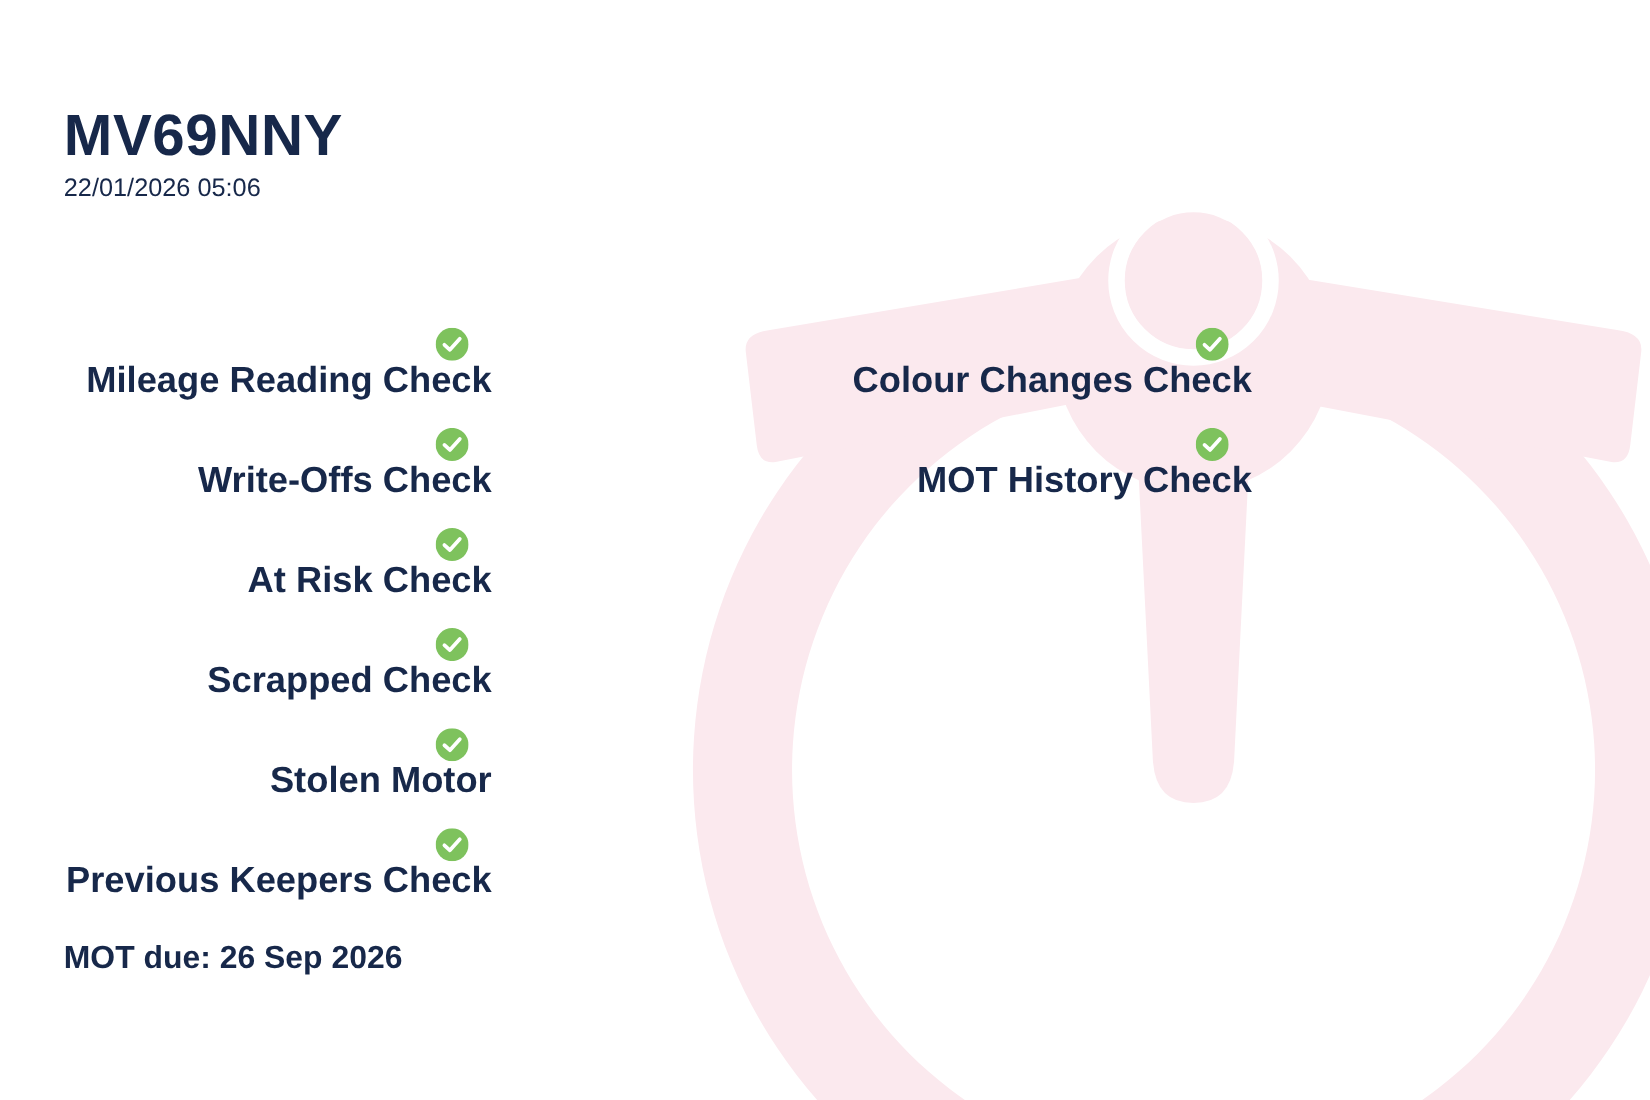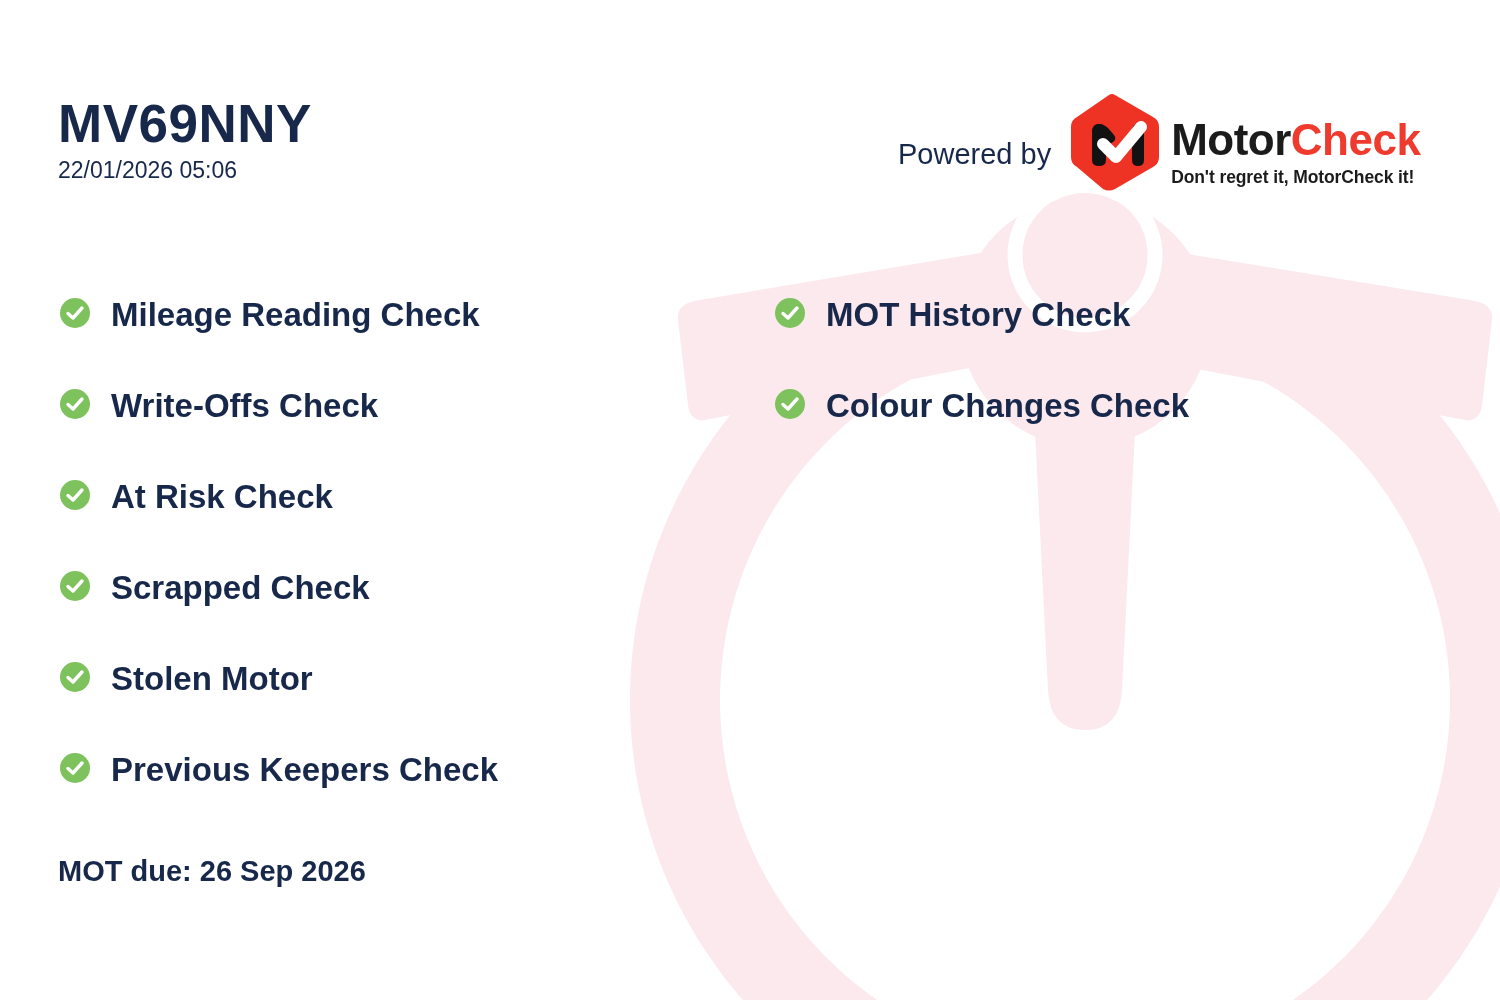--- a/index.html
+++ b/index.html
@@ -117,22 +117,23 @@
   }
   .col {
     position: absolute;
     top: 0;
   }
   #col-left  { left: 60px; }
   #col-right { left: 775px; }
 
   .check-row {
     display: flex;
-    align-items: flex-start;
+    align-items: flex-end;
     height: 91px;
+    flex-direction: column;
   }
   .check-icon {
     width: 30px;
     height: 30px;
     flex: none;
     margin-right: 21px;
   }
   .check-label {
     font-size: 33px;
     font-weight: 700;
@@ -182,104 +183,82 @@
 
     <circle cx="1085" cy="255" r="70" fill="none" stroke="#ffffff" stroke-width="15"></circle>
     <circle cx="1085" cy="255" r="62" fill="#fbe9ee"></circle>
   </svg>
 
   <div id="header">
     <div id="plate">MV69NNY</div>
     <div id="timestamp">22/01/2026 05:06</div>
   </div>
 
-  <div id="brandbar">
-    <span id="powered-by">Powered by</span>
-
-    <svg id="logo-mark" viewBox="0 0 96 100">
-      <path d="M48 3 L86 25 Q92 28 92 35 L92 65 Q92 72 86 75 L48 97 Q42 100 36 97
-               L10 75 Q4 72 4 65 L4 35 Q4 28 10 25 L42 3 Q45 1 48 3 Z" fill="#ee3224"></path>
-
-      <path d="M25 40 Q25 32 32 32 Q39 32 39 40 L39 68 Q39 74 32 74 Q25 74 25 68 Z" fill="#121212"></path>
-      <path d="M27 34 Q33 29 41 36 L47 43 Q50 47 46 50 Q42 53 39 49 L31 40 Z" fill="#121212"></path>
-
-      <path d="M65 40 Q65 32 71 32 Q77 32 77 40 L77 68 Q77 74 71 74 Q65 74 65 68 Z" fill="#121212"></path>
-
-      <path d="M36 52 L49 65 L74 35" fill="none" stroke="#ffffff" stroke-width="12" stroke-linecap="round" stroke-linejoin="round"></path>
-    </svg>
-
-    <div id="logo-text">
-      <div id="wordmark">
-        <span class="motor">Motor</span><span class="check">Check</span>
-      </div>
-      <div id="tagline">Don't regret it, MotorCheck it!</div>
+
+  <div id="checks">
+
+    <div class="col" id="col-left">
+      <div class="check-row">
+        <svg class="check-icon" viewBox="0 0 30 30">
+          <circle cx="15" cy="15" r="15" fill="#7ec25d"></circle>
+          <path d="M8 15.5 L13 20 L22 10" fill="none" stroke="#ffffff" stroke-width="3.4" stroke-linecap="round" stroke-linejoin="round"></path>
+        </svg>
+        <span class="check-label">Mileage Reading Check</span>
+      </div>
+      <div class="check-row">
+        <svg class="check-icon" viewBox="0 0 30 30">
+          <circle cx="15" cy="15" r="15" fill="#7ec25d"></circle>
+          <path d="M8 15.5 L13 20 L22 10" fill="none" stroke="#ffffff" stroke-width="3.4" stroke-linecap="round" stroke-linejoin="round"></path>
+        </svg>
+        <span class="check-label">Write-Offs Check</span>
+      </div>
+      <div class="check-row">
+        <svg class="check-icon" viewBox="0 0 30 30">
+          <circle cx="15" cy="15" r="15" fill="#7ec25d"></circle>
+          <path d="M8 15.5 L13 20 L22 10" fill="none" stroke="#ffffff" stroke-width="3.4" stroke-linecap="round" stroke-linejoin="round"></path>
+        </svg>
+        <span class="check-label">At Risk Check</span>
+      </div>
+      <div class="check-row">
+        <svg class="check-icon" viewBox="0 0 30 30">
+          <circle cx="15" cy="15" r="15" fill="#7ec25d"></circle>
+          <path d="M8 15.5 L13 20 L22 10" fill="none" stroke="#ffffff" stroke-width="3.4" stroke-linecap="round" stroke-linejoin="round"></path>
+        </svg>
+        <span class="check-label">Scrapped Check</span>
+      </div>
+      <div class="check-row">
+        <svg class="check-icon" viewBox="0 0 30 30">
+          <circle cx="15" cy="15" r="15" fill="#7ec25d"></circle>
+          <path d="M8 15.5 L13 20 L22 10" fill="none" stroke="#ffffff" stroke-width="3.4" stroke-linecap="round" stroke-linejoin="round"></path>
+        </svg>
+        <span class="check-label">Stolen Motor</span>
+      </div>
+      <div class="check-row">
+        <svg class="check-icon" viewBox="0 0 30 30">
+          <circle cx="15" cy="15" r="15" fill="#7ec25d"></circle>
+          <path d="M8 15.5 L13 20 L22 10" fill="none" stroke="#ffffff" stroke-width="3.4" stroke-linecap="round" stroke-linejoin="round"></path>
+        </svg>
+        <span class="check-label">Previous Keepers Check</span>
+      </div>
     </div>
+
+    <div class="col" id="col-right">
+      <div class="check-row">
+        <svg class="check-icon" viewBox="0 0 30 30">
+          <circle cx="15" cy="15" r="15" fill="#7ec25d"></circle>
+          <path d="M8 15.5 L13 20 L22 10" fill="none" stroke="#ffffff" stroke-width="3.4" stroke-linecap="round" stroke-linejoin="round"></path>
+        </svg>
+        <span class="check-label">Colour Changes Check</span>
+      </div>
+      <div class="check-row">
+        <svg class="check-icon" viewBox="0 0 30 30">
+          <circle cx="15" cy="15" r="15" fill="#7ec25d"></circle>
+          <path d="M8 15.5 L13 20 L22 10" fill="none" stroke="#ffffff" stroke-width="3.4" stroke-linecap="round" stroke-linejoin="round"></path>
+        </svg>
+        <span class="check-label">MOT History Check</span>
+      </div>
+    </div>
+
   </div>
 
-  <div id="checks">
-
-    <div class="col" id="col-left">
-      <div class="check-row">
-        <svg class="check-icon" viewBox="0 0 30 30">
-          <circle cx="15" cy="15" r="15" fill="#7ec25d"></circle>
-          <path d="M8 15.5 L13 20 L22 10" fill="none" stroke="#ffffff" stroke-width="3.4" stroke-linecap="round" stroke-linejoin="round"></path>
-        </svg>
-        <span class="check-label">Mileage Reading Check</span>
-      </div>
-      <div class="check-row">
-        <svg class="check-icon" viewBox="0 0 30 30">
-          <circle cx="15" cy="15" r="15" fill="#7ec25d"></circle>
-          <path d="M8 15.5 L13 20 L22 10" fill="none" stroke="#ffffff" stroke-width="3.4" stroke-linecap="round" stroke-linejoin="round"></path>
-        </svg>
-        <span class="check-label">Write-Offs Check</span>
-      </div>
-      <div class="check-row">
-        <svg class="check-icon" viewBox="0 0 30 30">
-          <circle cx="15" cy="15" r="15" fill="#7ec25d"></circle>
-          <path d="M8 15.5 L13 20 L22 10" fill="none" stroke="#ffffff" stroke-width="3.4" stroke-linecap="round" stroke-linejoin="round"></path>
-        </svg>
-        <span class="check-label">At Risk Check</span>
-      </div>
-      <div class="check-row">
-        <svg class="check-icon" viewBox="0 0 30 30">
-          <circle cx="15" cy="15" r="15" fill="#7ec25d"></circle>
-          <path d="M8 15.5 L13 20 L22 10" fill="none" stroke="#ffffff" stroke-width="3.4" stroke-linecap="round" stroke-linejoin="round"></path>
-        </svg>
-        <span class="check-label">Scrapped Check</span>
-      </div>
-      <div class="check-row">
-        <svg class="check-icon" viewBox="0 0 30 30">
-          <circle cx="15" cy="15" r="15" fill="#7ec25d"></circle>
-          <path d="M8 15.5 L13 20 L22 10" fill="none" stroke="#ffffff" stroke-width="3.4" stroke-linecap="round" stroke-linejoin="round"></path>
-        </svg>
-        <span class="check-label">Stolen Motor</span>
-      </div>
-      <div class="check-row">
-        <svg class="check-icon" viewBox="0 0 30 30">
-          <circle cx="15" cy="15" r="15" fill="#7ec25d"></circle>
-          <path d="M8 15.5 L13 20 L22 10" fill="none" stroke="#ffffff" stroke-width="3.4" stroke-linecap="round" stroke-linejoin="round"></path>
-        </svg>
-        <span class="check-label">Previous Keepers Check</span>
-      </div>
-    </div>
-
-    <div class="col" id="col-right">
-      <div class="check-row">
-        <svg class="check-icon" viewBox="0 0 30 30">
-          <circle cx="15" cy="15" r="15" fill="#7ec25d"></circle>
-          <path d="M8 15.5 L13 20 L22 10" fill="none" stroke="#ffffff" stroke-width="3.4" stroke-linecap="round" stroke-linejoin="round"></path>
-        </svg>
-        <span class="check-label">MOT History Check</span>
-      </div>
-      <div class="check-row">
-        <svg class="check-icon" viewBox="0 0 30 30">
-          <circle cx="15" cy="15" r="15" fill="#7ec25d"></circle>
-          <path d="M8 15.5 L13 20 L22 10" fill="none" stroke="#ffffff" stroke-width="3.4" stroke-linecap="round" stroke-linejoin="round"></path>
-        </svg>
-        <span class="check-label">Colour Changes Check</span>
-      </div>
-    </div>
-
-  </div>
-
   <div id="mot-due">MOT due: 26 Sep 2026</div>
 
 </div>
 
 </body></html>

